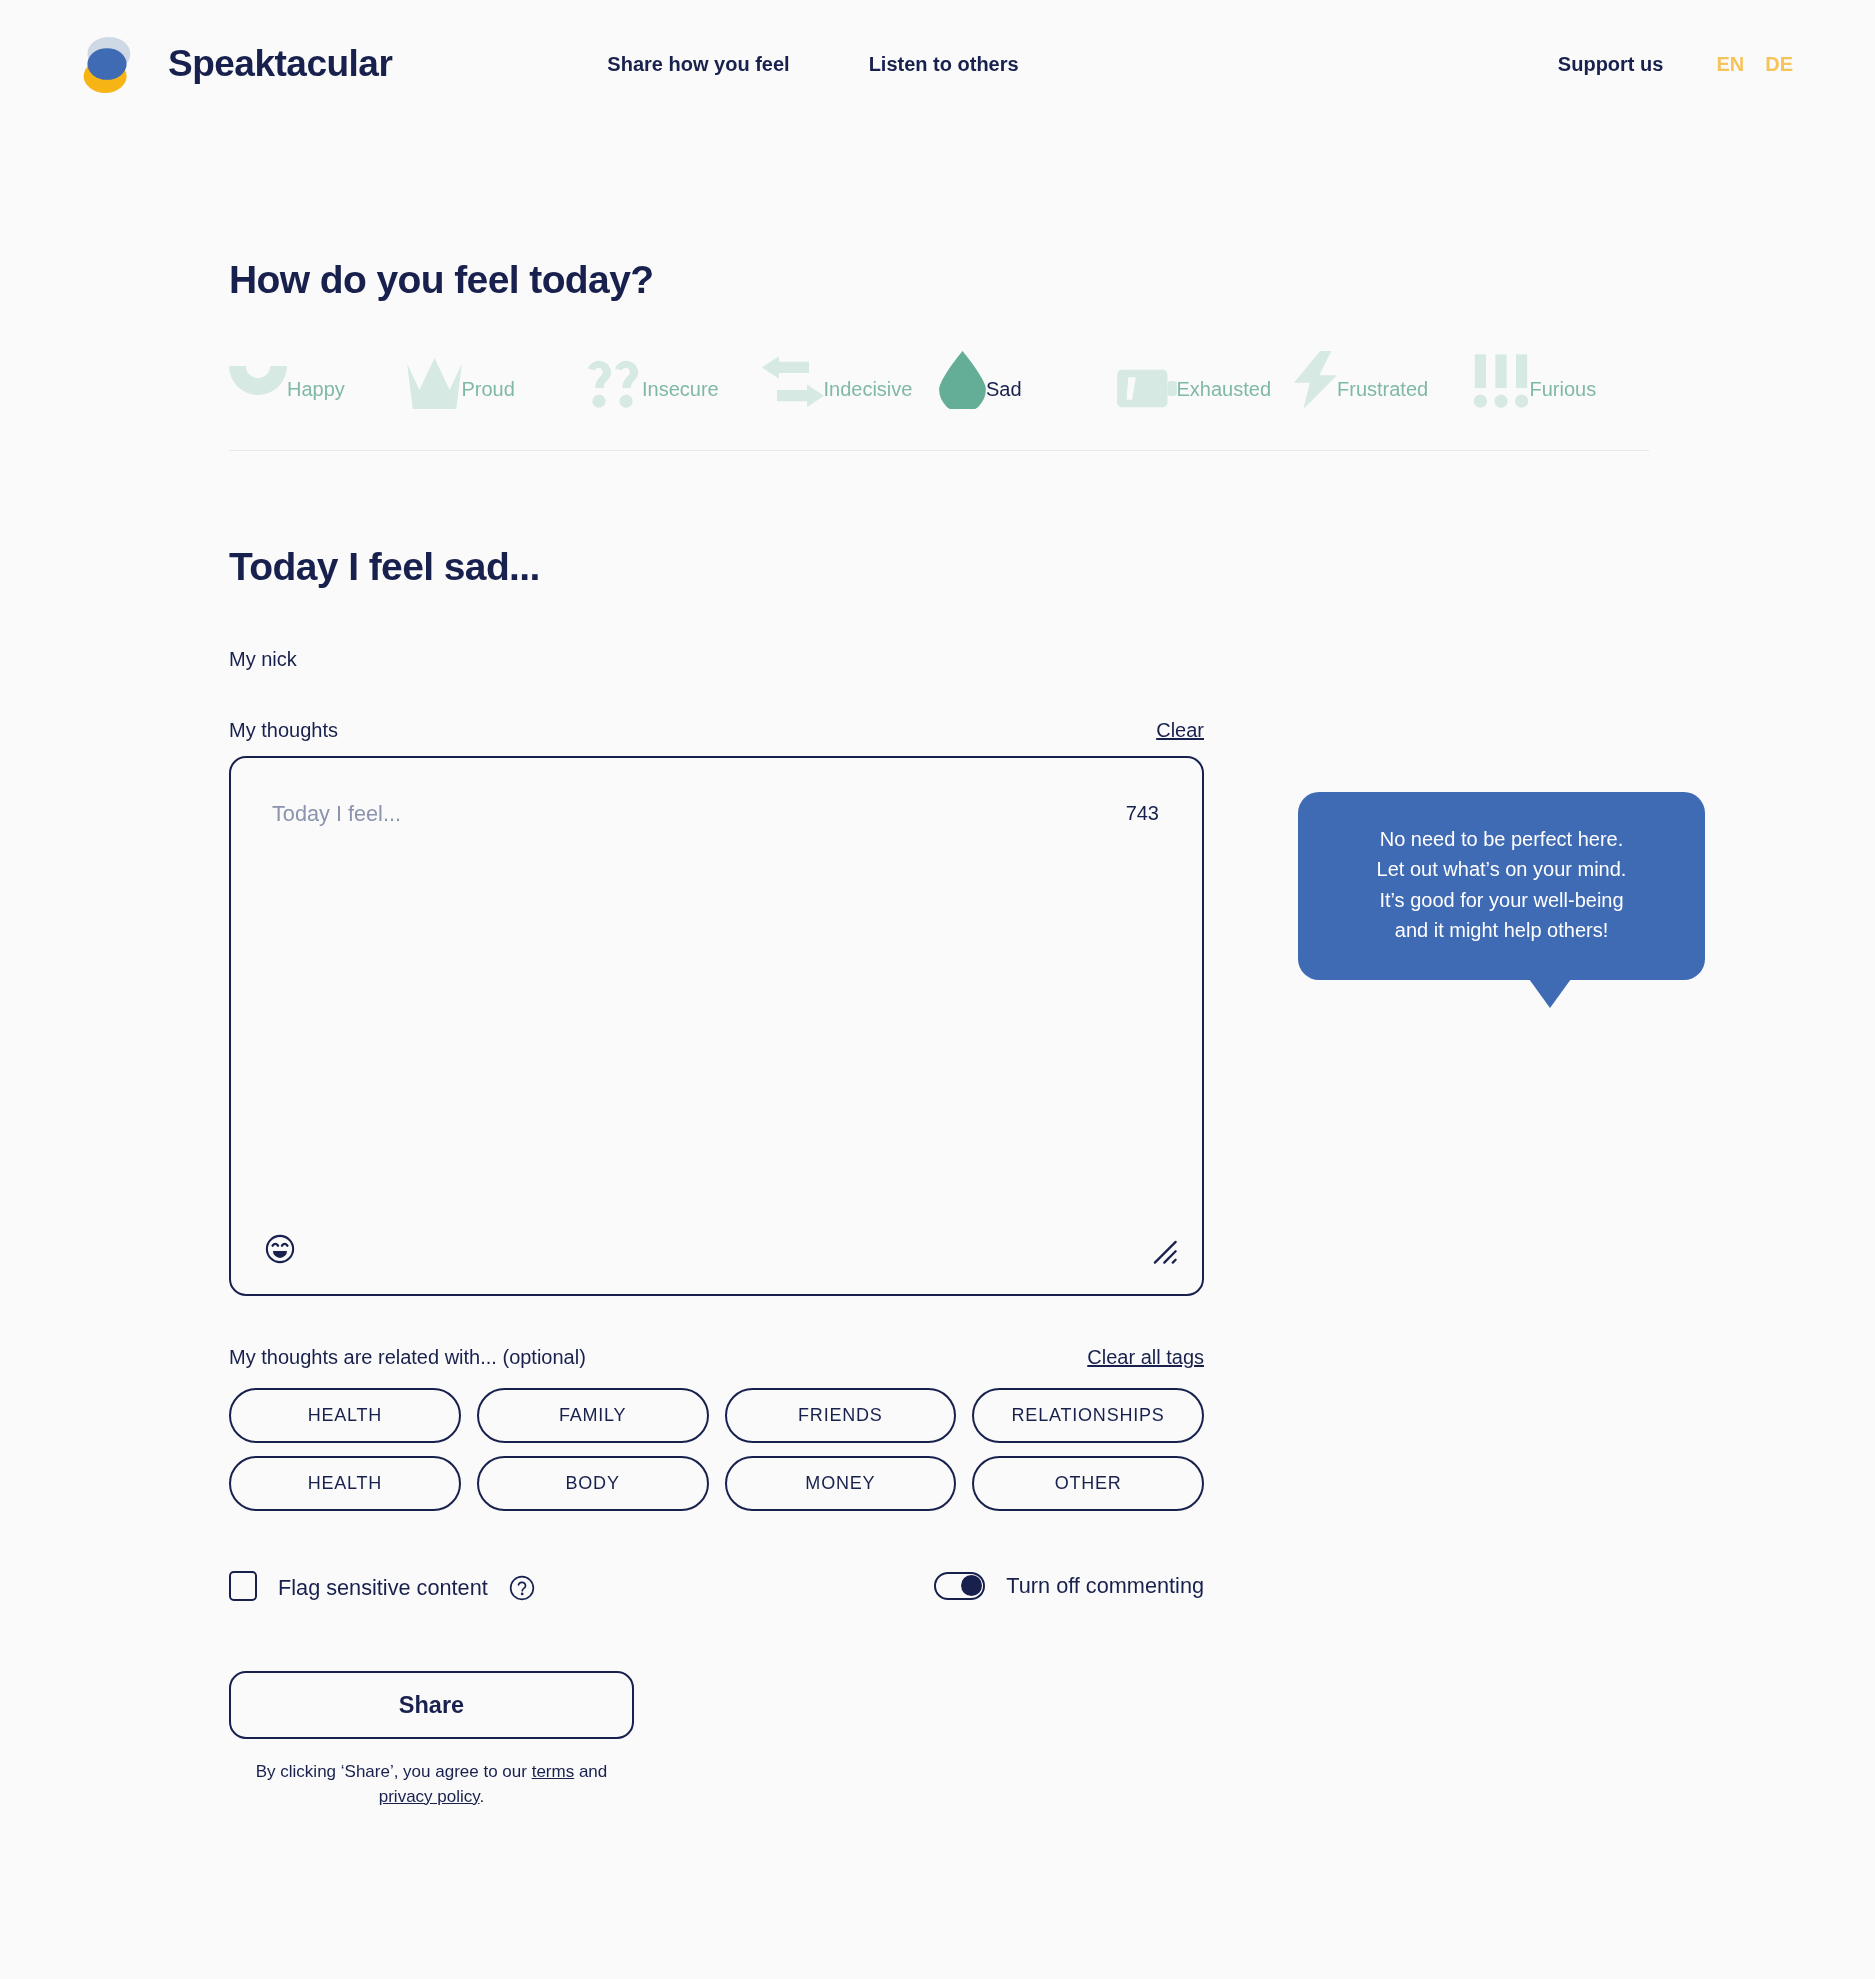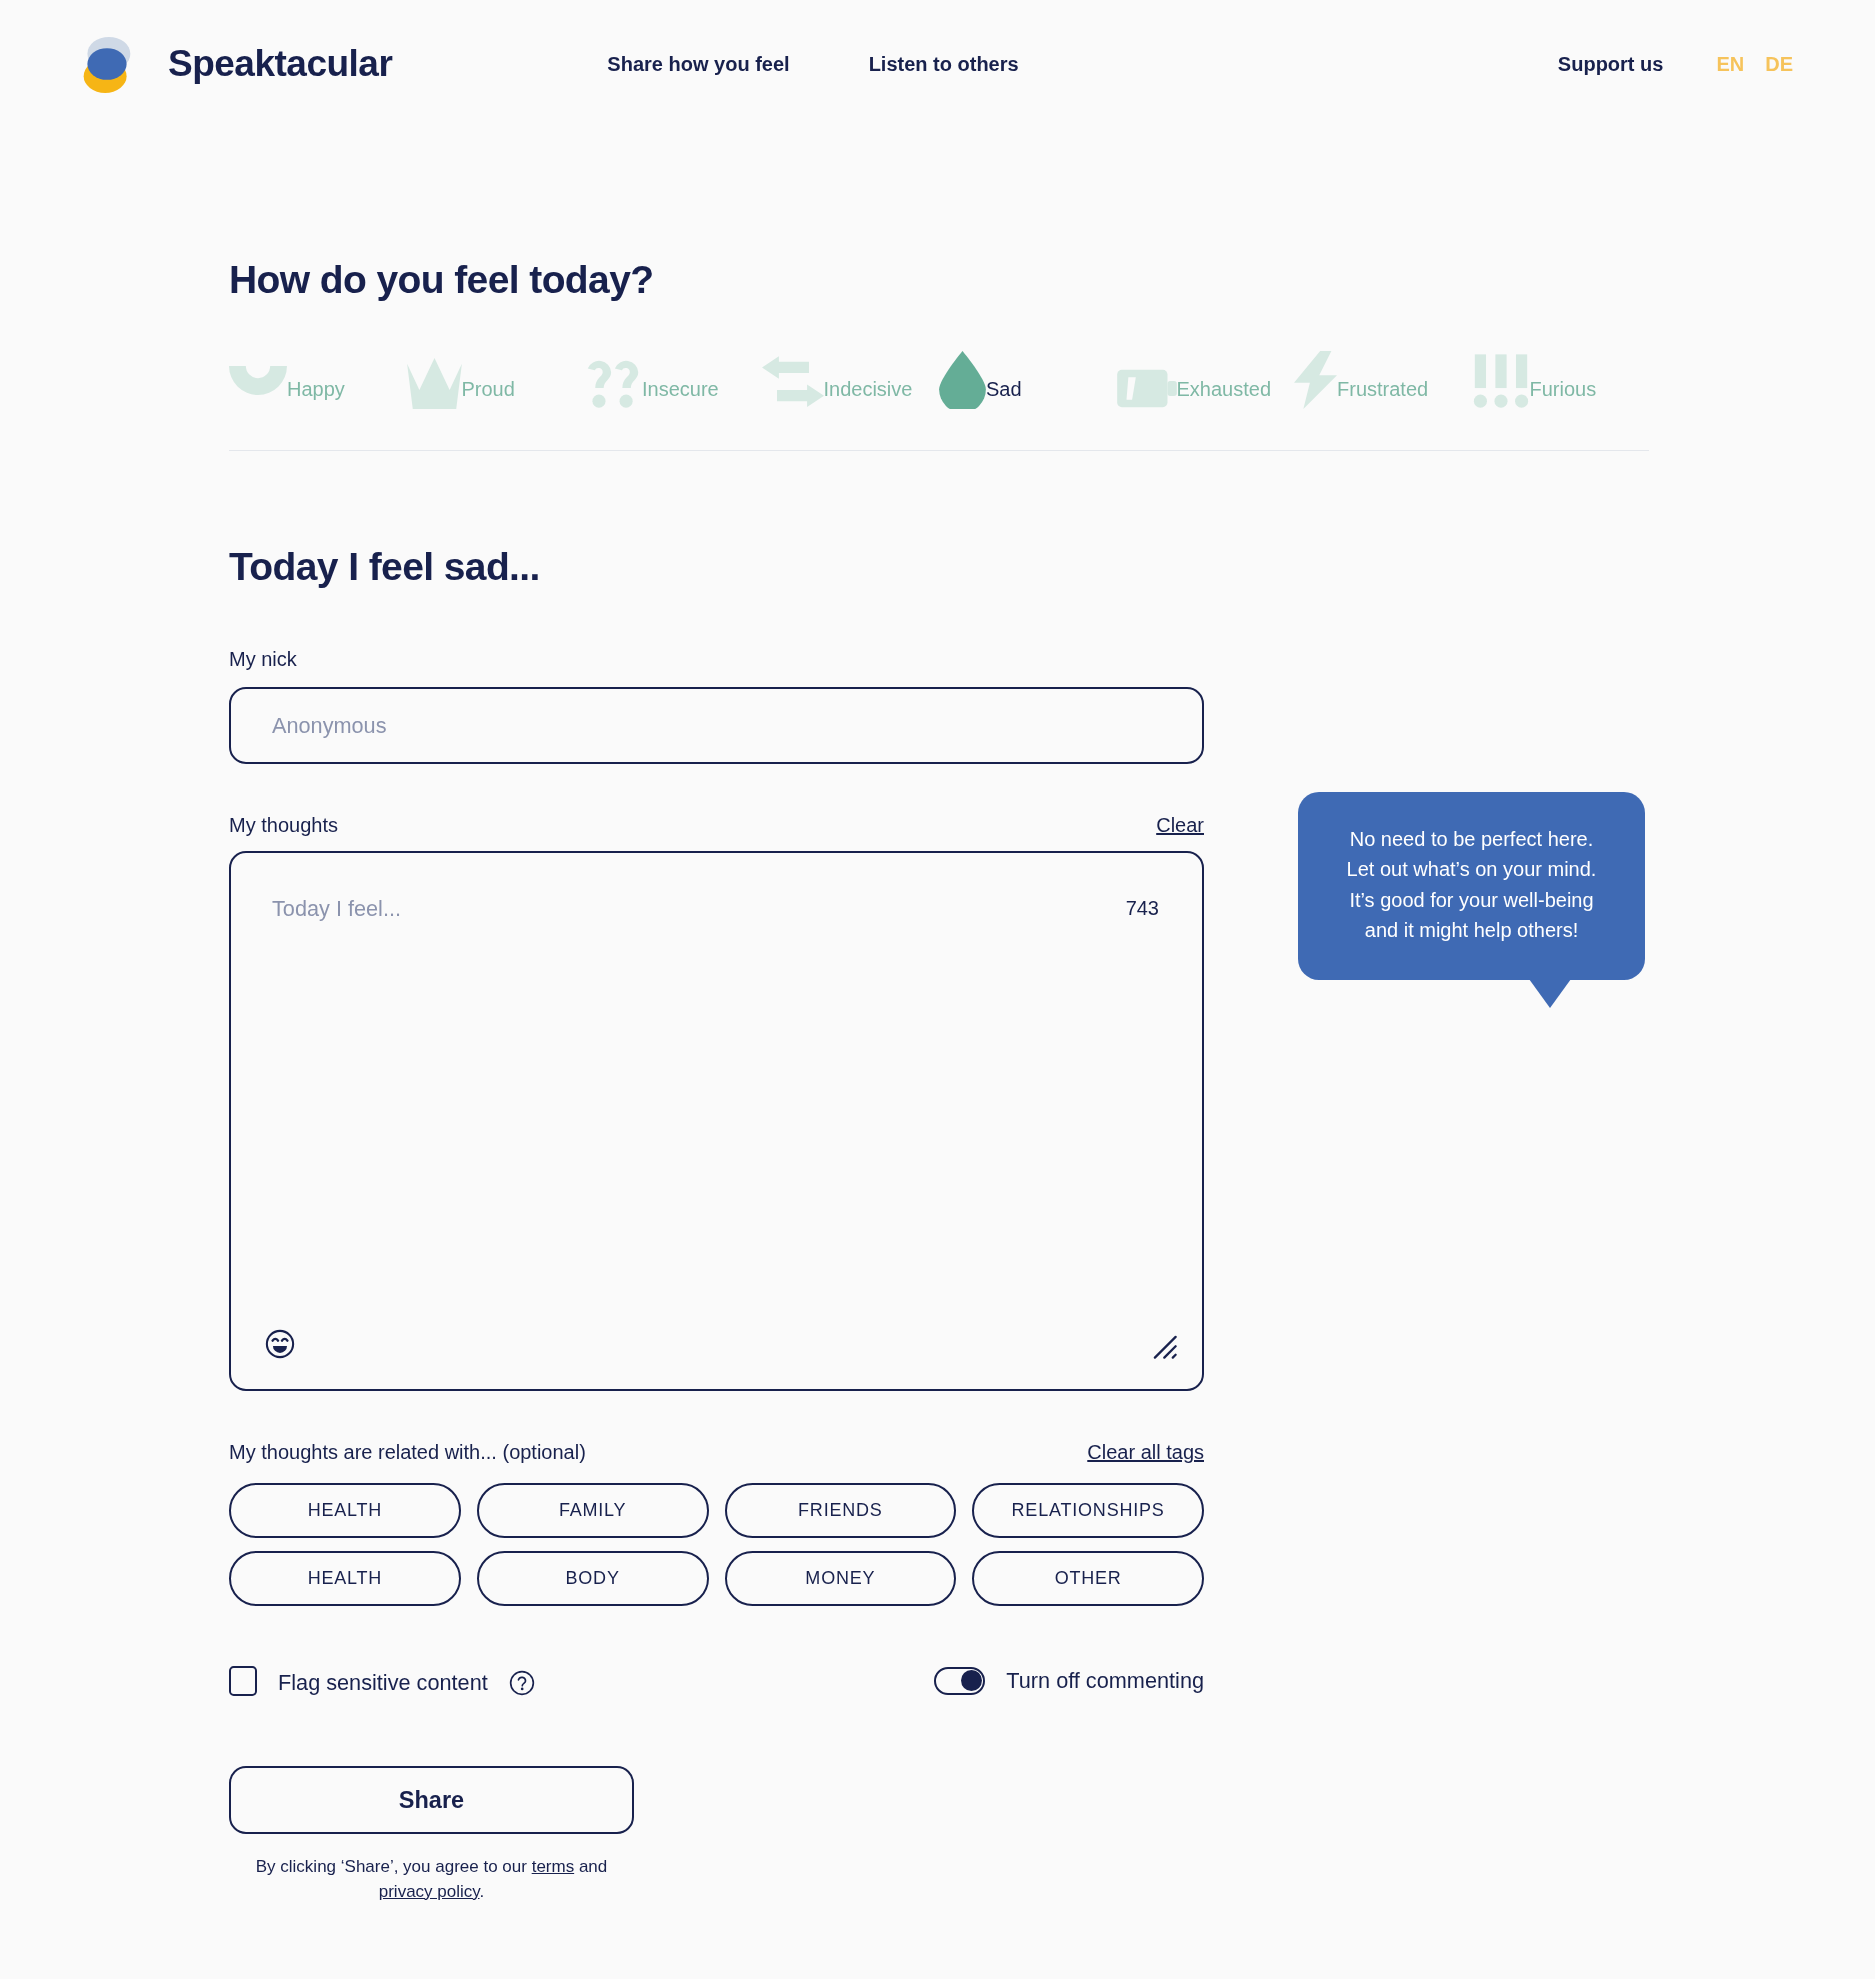--- a/index.html
+++ b/index.html
@@ -272,21 +272,21 @@
     line-height: 1.45;
     color: #18214D;
   }
   .legal a { color: #18214D; text-decoration: underline; cursor: pointer; }
 
   
   .tip-bubble {
     position: absolute;
     left: 1298px;
     top: 664px;
-    width: 347px;
+    width: 407px;
     background: #3F6AB4;
     border-radius: 21px;
     padding: 32px 28px 34px;
     color: #FFFFFF;
     text-align: center;
     font-size: 20px;
     line-height: 1.52;
   }
   .tip-bubble::after {
     content: "";
@@ -420,21 +420,20 @@
       <span class="mood-label">Furious</span>
     </div>
 
   </div>
 
   <h2 class="section-title" id="compose-title">Today I feel sad...</h2>
 
   <div class="form-col">
 
     <div class="field-label">My nick</div>
-    <input class="nick-input" type="text" placeholder="Anonymous" style="">
 
     <div class="label-row thoughts-label-row">
       <span class="field-label">My thoughts</span>
       <span class="link-action">Clear</span>
     </div>
 
     <div class="textarea-shell">
       <span class="ta-placeholder">Today I feel...</span>
       <span class="ta-counter">743</span>
       <span class="ta-emoji-btn">

